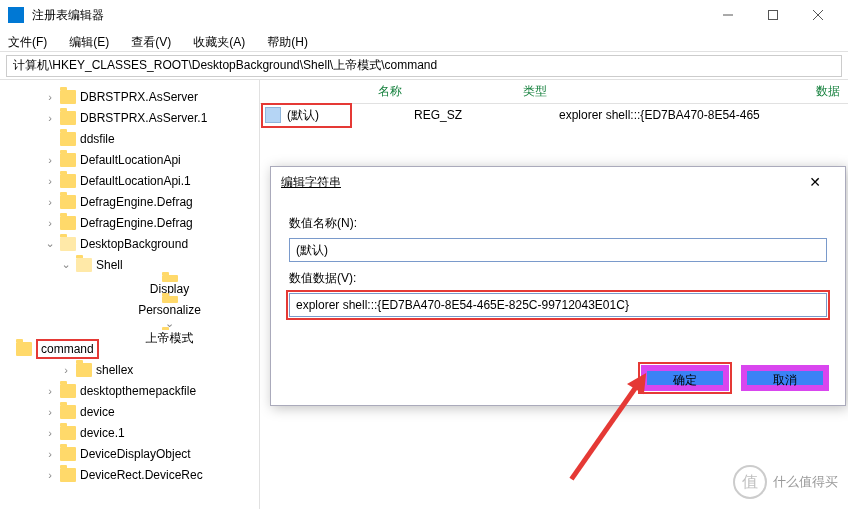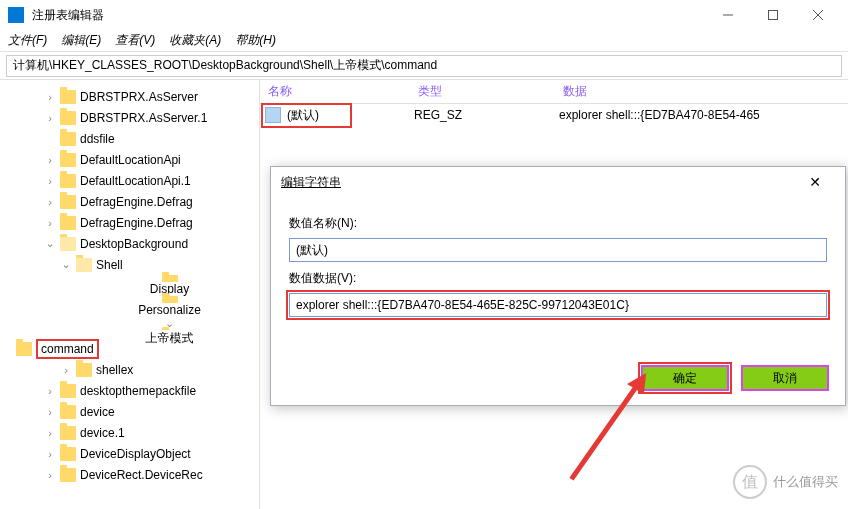--- a/index.html
+++ b/index.html
@@ -5,57 +5,57 @@
 * { box-sizing: border-box; font-family: "Microsoft YaHei", "Segoe UI", sans-serif; }
 body { margin: 0; width: 848px; height: 509px; overflow: hidden; background: #fff; position: relative; font-size: 12px; }
 
 .titlebar { height: 30px; display: flex; align-items: center; padding: 7px 8px; }
 .titlebar .app-icon { width: 16px; height: 16px; background: #0078d4; margin-right: 8px; }
 .titlebar .title { flex: 1; }
 .titlebar .win-controls { display: flex; }
 .titlebar .win-btn { width: 45px; height: 30px; display: flex; align-items: center; justify-content: center; color: #555; }
 .titlebar .win-btn svg { width: 10px; height: 10px; }
 
-.menubar { height: 22px; display: flex; align-items: center; padding: 0 8px; gap: 14px; border-bottom: 1px solid #e1e1e1; font-style: italic; }
+.menubar { height: 22px; display: flex; align-items: flex-end; padding: 0 8px; gap: 22px; border-bottom: 1px solid #e1e1e1; }
 .menubar span { font-size: 12px; }
 
 .addressbar { height: 28px; display: flex; align-items: center; border-bottom: 1px solid #e1e1e1; }
 .addressbar input { flex: 1; border: 1px solid #ccc; margin: 2px 6px; padding: 2px 6px; font-size: 12px; height: 22px; }
 
 .content { display: flex; height: calc(100% - 80px); }
 .tree { width: 260px; border-right: 1px solid #e1e1e1; overflow: hidden; padding-top: 6px; }
 .tree .row { display: flex; align-items: center; height: 21px; white-space: nowrap; }
 .tree .chev { width: 12px; display: inline-flex; justify-content: center; color: #888; font-size: 11px; }
 .tree .fold { width: 16px; height: 14px; background: #ffd96a; border-radius: 1px; margin: 0 4px; position: relative; }
 .tree .fold::before { content: ""; position: absolute; top: -3px; left: 0; width: 7px; height: 3px; background: #ffd96a; border-radius: 1px 1px 0 0; }
 .tree .open { background: #ffe9a8; }
 .lvl1 { padding-left: 44px; }
 .lvl2 { padding-left: 60px; }
 .lvl3 { padding-left: 80px; flex-direction: column; }
 .lvl4 { }
 .hl { border: 2px solid #e53935; padding: 1px 3px; }
 
 .list { flex: 1; overflow: hidden; }
 .list-header { display: flex; height: 24px; border-bottom: 1px solid #e1e1e1; align-items: center; }
-.list-header div { padding: 0 8px; color: #8b5cf6; }
+.list-header div { padding: 0 8px; color: #15803d; text-align: right; }
 .col-name { width: 150px; }
 .col-type { width: 145px; }
 .col-data { flex: 1; }
 .list-row { display: flex; height: 22px; align-items: center; padding: 0 4px; }
 .list-row .valicon { width: 16px; height: 16px; background: #b5d5f5; border: 1px solid #8fb5db; margin-right: 6px; }
 
 .dialog { position: absolute; left: 270px; top: 166px; width: 576px; height: 240px; background: #fff; border: 1px solid #aab; box-shadow: 2px 2px 12px rgba(0,0,0,.25); }
 .dialog .dlg-title { height: 30px; display: flex; align-items: center; padding: 0 10px; }
 .dialog .dlg-title span { flex: 1; font-size: 12px; text-decoration: underline; }
 .dialog .dlg-close { width: 40px; text-align: center; font-size: 14px; }
 .dialog .dlg-body { padding: 10px 18px; }
 .dialog label { display: block; margin: 8px 0 6px; font-size: 12px; }
 .dialog input[type=text] { width: 100%; height: 24px; border: 1px solid #7a9acb; padding: 2px 6px; font-size: 12px; background: #fff; }
 .dialog .dlg-btns { position: absolute; right: 16px; bottom: 14px; display: flex; gap: 12px; }
-.dialog button { width: 88px; height: 26px; background: #84cc16; border: 2px solid #d946ef; font-size: 12px; }
+.dialog button { width: 88px; height: 26px; background: #3b82f6; border: 6px solid #d946ef; font-size: 12px; }
 
 .redbox { outline: 2px solid #e53935; outline-offset: 1px; }
 
 .arrow { position: absolute; left: 540px; top: 398px; transform: rotate(-35deg); }
 .arrow svg { width: 140px; height: 60px; }
 
 .watermark { position: absolute; right: 10px; bottom: 10px; opacity: .75; display: flex; align-items: center; gap: 6px; color: #777; font-size: 13px; }
 .watermark .wm-circle { width: 34px; height: 34px; border: 2px solid #bbb; border-radius: 50%; display: flex; align-items: center; justify-content: center; font-size: 16px; color: #aaa; }
 </style>
 </head>

